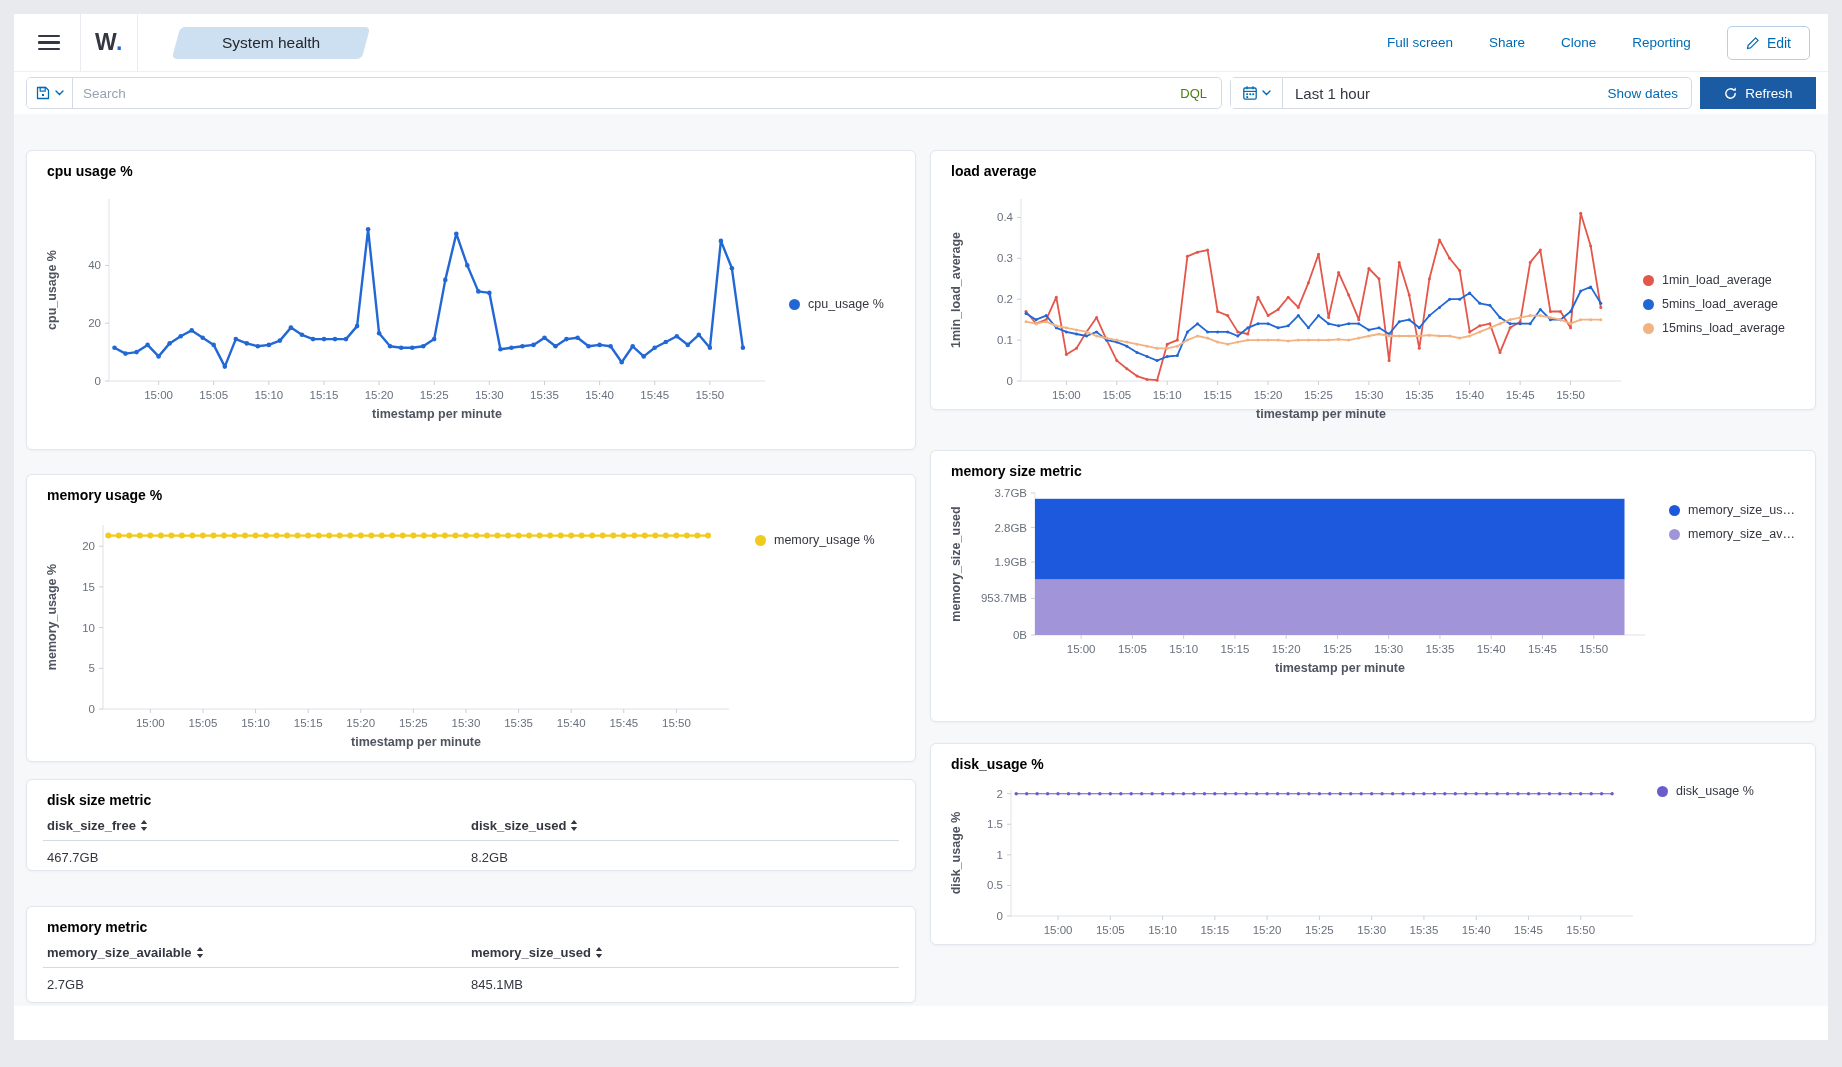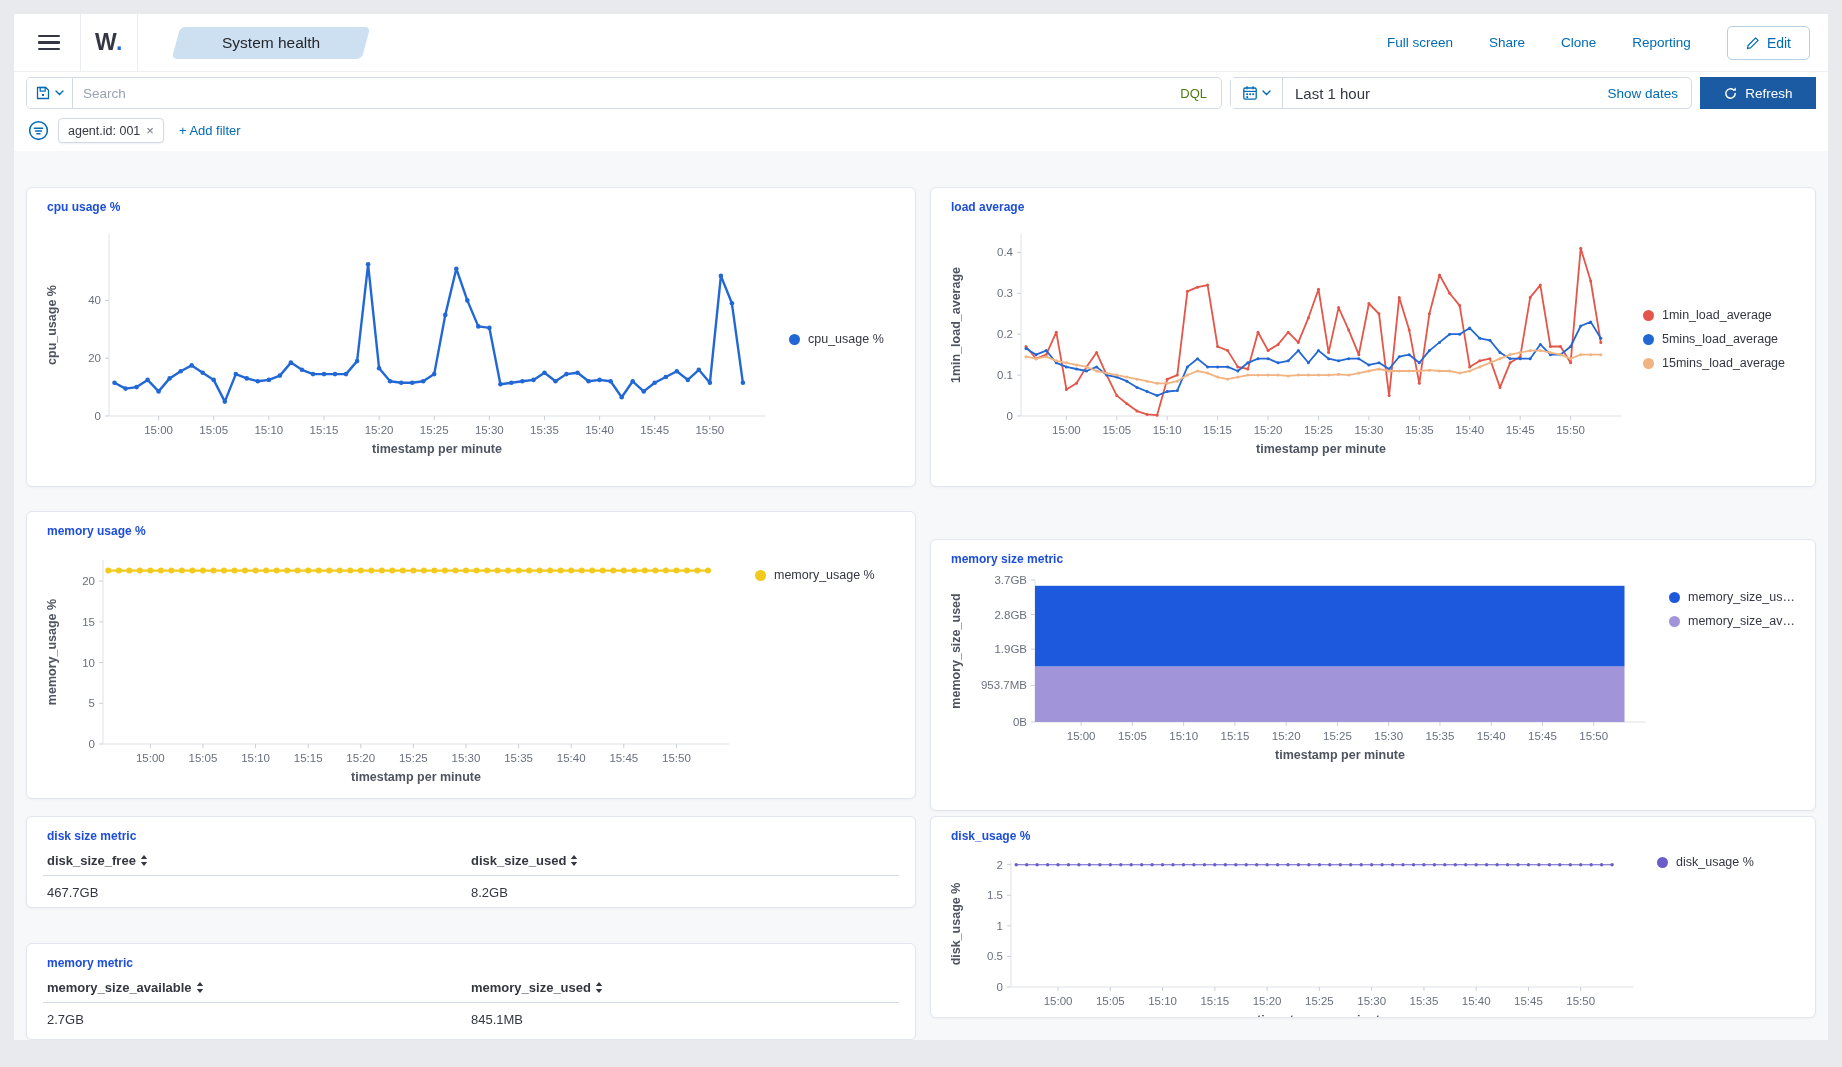--- a/index.html
+++ b/index.html
@@ -37,27 +37,27 @@
   .filter-bar { display:flex; align-items:center; gap:9px; padding:4px 12px 8px 14px; background:#fff; }
   .filter-pill { display:flex; align-items:center; height:25px; padding:0 9px; background:#fff; border:1px solid #d3dae6; border-radius:4px; font-size:12.5px; color:#343741; box-shadow:0 1px 2px rgba(60,70,90,.08); cursor:pointer; }
   .filter-pill .x { margin-left:6px; color:#69707d; font-size:13px; cursor:pointer; }
   .add-filter { color:#006BB4; font-size:13px; text-decoration:none; cursor:pointer; margin-left:6px; }
 
   
   .dashboard { height:892px; background:#f7f8fa; display:flex; padding:36px 12px 0 12px; }
   .col-left { width:890px; margin-right:14px; }
   .col-right { width:886px; }
   .panel { background:#fff; border:1px solid #e2e6ee; border-radius:6px; padding:10px 16px; box-shadow:0 1px 3px rgba(65,78,101,.05); width:100%; }
-  .panel-title { font-size:12px; font-weight:bold; color:#1d4ed8; margin:2px 0 4px 4px; }
+  .panel-title { font-size:14px; font-weight:bold; color:#000000; margin:2px 0 4px 4px; }
   .p-cpu { height:300px; margin-bottom:24px; }
   .p-memusage { height:288px; margin-bottom:17px; }
   .p-disksize { height:92px; margin-bottom:12px; }
   .p-memtable { height:97px;margin-top:35px; }
-  .p-load { height:300px; margin-bottom:52px; }
-  .p-memsize { height:272px; margin-bottom:5px; }
+  .p-load { height:260px; margin-bottom:40px; }
+  .p-memsize { height:272px; margin-bottom:21px; }
   .p-diskusage { height:202px; overflow:hidden; }
 
   .chart-wrap { display:flex; }
   svg text { font-family:"Liberation Sans","DejaVu Sans",sans-serif; }
   svg .tick { font-size:11.5px; fill:#69707d; }
   svg .axis-title { font-size:12.5px; font-weight:bold; fill:#4f5560; }
 
   .legend { display:flex; flex-direction:column; gap:10px; padding-left:10px; }
   .legend.center { justify-content:center; }
   .legend.top-m { padding-top:26px; }
@@ -145,33 +145,20 @@
     </div>
     <button class="refresh-btn">
       <svg width="15" height="15" viewBox="0 0 16 16">
         <path d="M13 8a5 5 0 1 1-1.6-3.67" fill="none" stroke="#fff" stroke-width="1.6" stroke-linecap="round"></path>
         <path d="M13.6 1.6l.2 3.4-3.3-.6z" fill="#fff"></path>
       </svg>
       <span>Refresh</span>
     </button>
   </div>
 
-  <div class="filter-bar">
-    <svg width="21" height="21" viewBox="0 0 18 18" style="cursor:pointer">
-      <circle cx="9" cy="9" r="7.6" fill="none" stroke="#006BB4" stroke-width="1.3"></circle>
-      <line x1="5.4" y1="7" x2="12.6" y2="7" stroke="#006BB4" stroke-width="1.3" stroke-linecap="round"></line>
-      <line x1="6.5" y1="9.4" x2="11.5" y2="9.4" stroke="#006BB4" stroke-width="1.3" stroke-linecap="round"></line>
-      <line x1="7.7" y1="11.8" x2="10.3" y2="11.8" stroke="#006BB4" stroke-width="1.3" stroke-linecap="round"></line>
-    </svg>
-    <div class="filter-pill">
-      <span>agent.id: 001</span>
-      <span class="x">×</span>
-    </div>
-    <a class="add-filter">+ Add filter</a>
-  </div>
 
   <div class="dashboard">
 
     <div class="col-left">
 
       <div class="panel p-cpu">
         <div class="panel-title">cpu usage %</div>
         <div class="chart-wrap">
           <svg width="736" height="242" viewBox="0 0 736 242">
               <line x1="66" y1="16" x2="66" y2="198" stroke="#dde1e8" stroke-width="1"></line>

